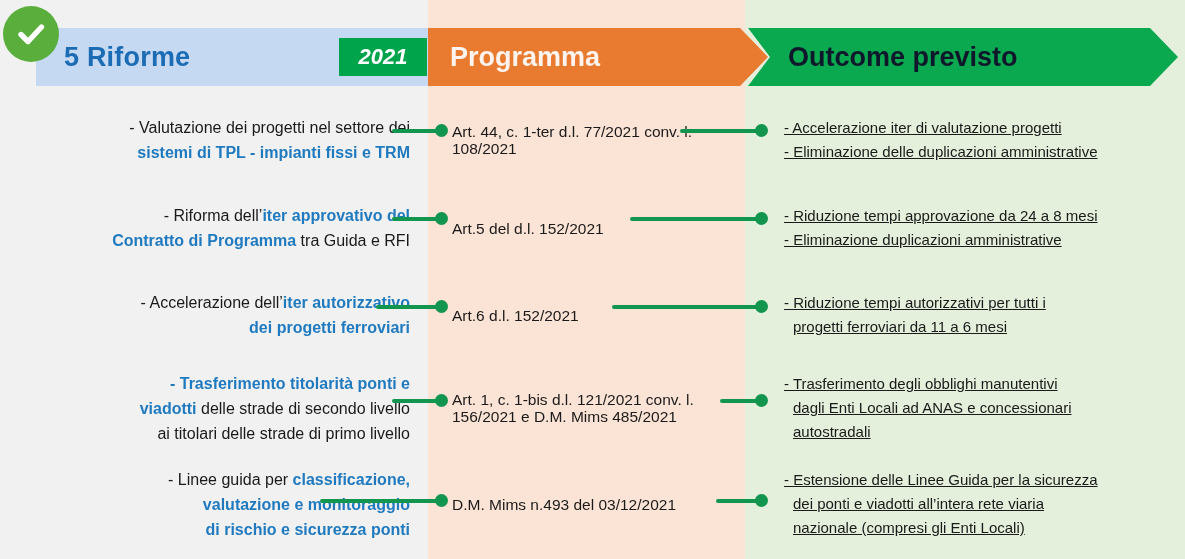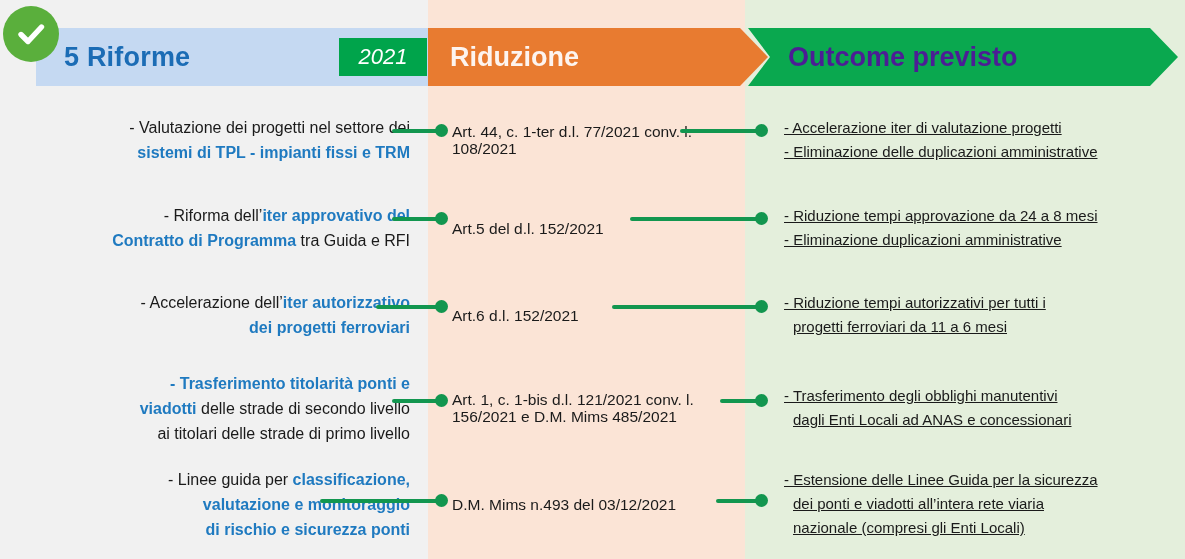--- a/index.html
+++ b/index.html
@@ -32,41 +32,41 @@
     position:absolute;left:28px;top:50%;transform:translateY(-50%);
     font-size:27px;font-weight:bold;color:#1b6cb5;letter-spacing:.2px;
     white-space:nowrap;
   }
   #year-badge{
     position:absolute;left:303px;top:10px;width:88px;height:38px;
     background:#00a44b;
     display:flex;align-items:center;justify-content:center;
   }
   #year-badge .year{
-    font-size:22px;font-weight:normal;font-style:italic;color:#ffffff;
+    font-size:22px;font-weight:bold;font-style:italic;color:#ffffff;
   }
 
   #hdr-orange{
     position:absolute;left:428px;top:0;width:340px;height:58px;
     background:#e87b30;
     clip-path:polygon(0 0, calc(100% - 28px) 0, 100% 50%, calc(100% - 28px) 100%, 0 100%);
   }
   #hdr-orange .title{
     position:absolute;left:22px;top:50%;transform:translateY(-50%);
     font-size:27px;font-weight:bold;color:#fdf4ef;white-space:nowrap;
   }
 
   #hdr-green{
     position:absolute;left:748px;top:0;width:430px;height:58px;
     background:#0aa84f;
     clip-path:polygon(0 0, calc(100% - 28px) 0, 100% 50%, calc(100% - 28px) 100%, 0 100%, 22px 50%);
   }
   #hdr-green .title{
     position:absolute;left:40px;top:50%;transform:translateY(-50%);
-    font-size:27px;font-weight:bold;color:#4c1d95;white-space:nowrap;
+    font-size:27px;font-weight:bold;color:#0f172a;white-space:nowrap;
   }
 
   
   #check-badge{
     position:absolute;left:3px;top:6px;width:56px;height:56px;
     border-radius:50%;background:#5aaf3c;
     display:flex;align-items:center;justify-content:center;
   }
   #check-badge svg{display:block;}
 
@@ -126,21 +126,21 @@
   <div id="header">
 
     <div id="hdr-blue">
       <span class="title">5 Riforme</span>
       <div id="year-badge">
         <span class="year">2021</span>
       </div>
     </div>
 
     <div id="hdr-orange">
-      <span class="title">Riduzione</span>
+      <span class="title">Programma</span>
     </div>
 
     <div id="hdr-green">
       <span class="title">Outcome previsto</span>
     </div>
 
   </div>
 
   <div id="check-badge">
     <svg width="34" height="34" viewBox="0 0 34 34" aria-hidden="true">
@@ -270,20 +270,21 @@
       <div class="conn mid-conn" style="left:268px;top:36px;width:48px;">
         <div class="bar"></div>
           <div class="dot"></div>
       </div>
     </div>
 
     <div class="cell cell-right">
       <div class="cell-inner">
         <div class="outcome-line">- Trasferimento degli obblighi manutentivi</div>
         <div class="outcome-line" style="padding-left:9px;">dagli Enti Locali ad ANAS e concessionari</div>
+        <div class="outcome-line" style="padding-left:9px;">autostradali</div>
       </div>
     </div>
   </div>
 
   <div class="row" id="row-4">
     <div class="cell cell-left">
       <div class="cell-inner">
         <div class="reform-text">
           <span class="dash">-</span>
           <span>Linee guida per </span><span class="hl">classificazione,</span><br>

